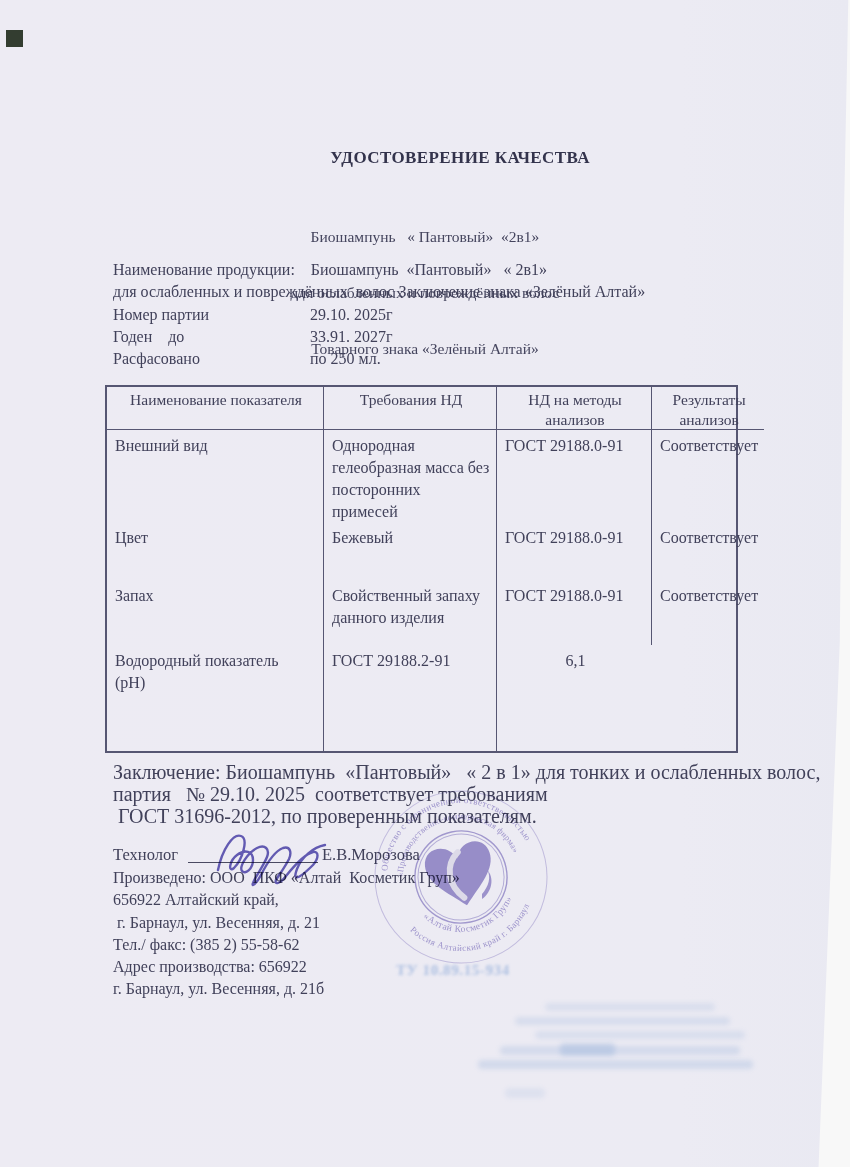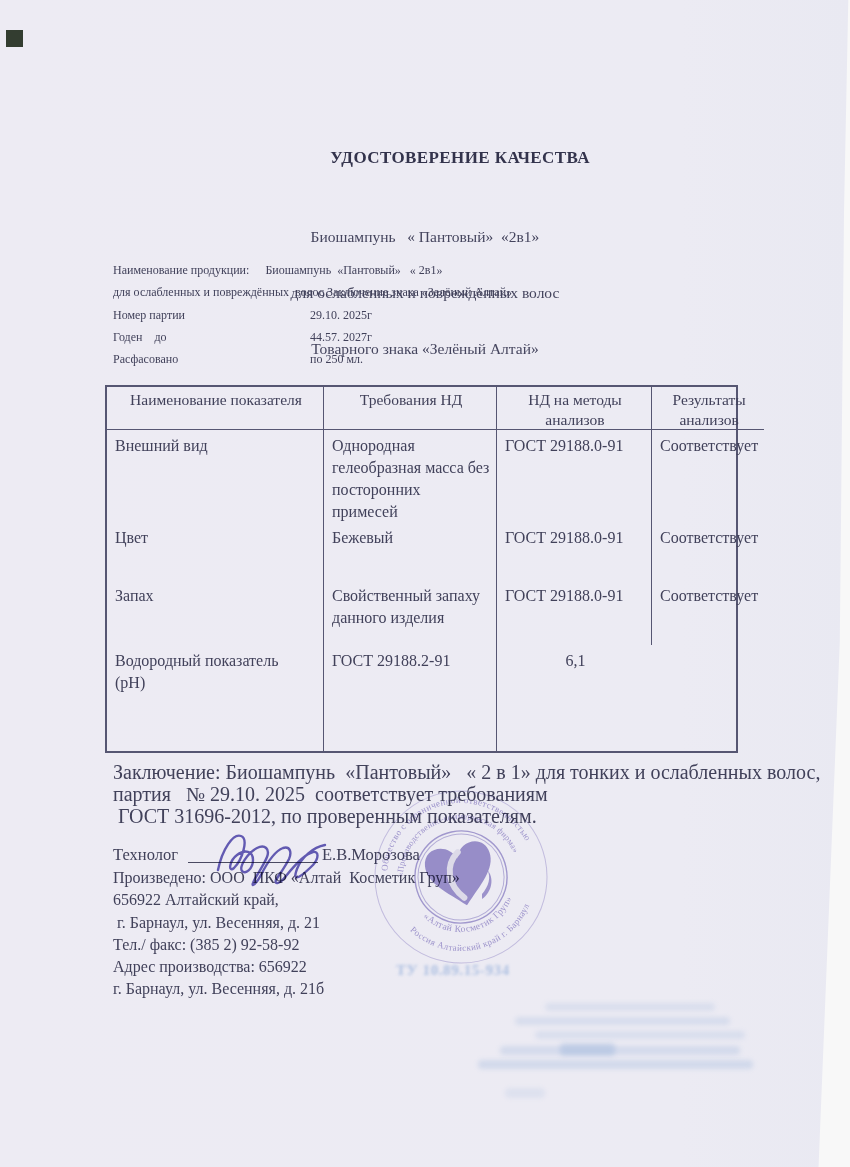--- a/index.html
+++ b/index.html
@@ -16,21 +16,21 @@
   }
   .corner-mark{position:absolute;left:6px;top:30px;width:17px;height:17px;background:#333d30;}
   .doc-title{
     position:absolute;left:0;top:148px;width:850px;text-align:center;
     font-weight:bold;font-size:17px;letter-spacing:.4px;color:#33334c;margin-left:35px;
   }
   .doc-subtitle{
     position:absolute;left:0;top:191px;width:850px;text-align:center;
     font-size:15.5px;line-height:18.6px;color:#45455e;white-space:pre;
   }
-  .product-info{position:absolute;left:113px;top:259px;width:640px;font-size:12px;line-height:22.3px;}
+  .product-info{position:absolute;left:113px;top:259px;width:640px;font-size:16px;line-height:22.3px;}
   .pline{white-space:pre;}
   .pfield{display:flex;}
   .pfield .lab{width:197px;white-space:pre;}
   .nameline{display:flex;}
   .nameline .val{margin-left:16px;white-space:pre;}
   .qc-table{
     position:absolute;left:105px;top:385px;width:633px;height:368px;
     display:grid;grid-template-columns:217px 173px 155px 1fr;
     grid-template-rows:43px 92px 58px 65px 1fr;
     border:2px solid #565672;font-size:16px;box-sizing:border-box;
@@ -85,21 +85,21 @@
     <span>Наименование продукции:</span>
     <span class="val">Биошампунь  «Пантовый»   « 2в1»</span>
   </div>
   <div class="pline">для ослабленных и повреждённых  волос Заключение знака «Зелёный Алтай»</div>
   <div class="pfield">
     <span class="lab">Номер партии</span>
     <span>29.10. 2025г</span>
   </div>
   <div class="pfield">
     <span class="lab">Годен    до</span>
-    <span>44.57. 2027г</span>
+    <span>33.91. 2027г</span>
   </div>
   <div class="pfield">
     <span class="lab">Расфасовано</span>
     <span>по 250 мл.</span>
   </div>
 </div>
 
 <div class="qc-table">
   <div class="c h">Наименование показателя</div>
   <div class="c h">Требования НД</div>
@@ -136,21 +136,21 @@
 <div class="technolog-line">
   <span>Технолог</span>
   <span class="sig-underline"></span>
   <span>Е.В.Морозова</span>
 </div>
 
 <div class="address-block">
   <div>Произведено: ООО  ПКФ «Алтай  Косметик Груп»</div>
   <div>656922 Алтайский край,</div>
   <div> г. Барнаул, ул. Весенняя, д. 21</div>
-  <div>Тел./ факс: (385 2) 92-58-92</div>
+  <div>Тел./ факс: (385 2) 55-58-62</div>
   <div>Адрес производства: 656922</div>
   <div>г. Барнаул, ул. Весенняя, д. 21б</div>
 </div>
 
 <svg class="signature-svg" width="150" height="64" viewBox="0 0 150 64">
   <g stroke="#5d55b5" stroke-width="2.4" fill="none" stroke-linecap="round" opacity="0.92">
     <path d="M6,46 C10,26 21,9 29,12 C37,15 30,36 22,44 C16,49 17,37 25,31 C33,25 41,27 41,36 C41,45 33,51 30,47 C27,43 35,29 45,24 C53,20 58,25 55,33 C51,43 43,53 41,59 C39,64 45,59 49,51 C55,39 63,27 71,24 C78,22 80,28 77,35 C72,45 66,52 64,56"></path>
     <path d="M64,56 C62,61 68,60 74,52 C82,42 93,30 101,28 C107,27 107,34 101,41 C91,51 79,61 85,45 C89,34 101,23 113,21"></path>
   </g>
 </svg>

